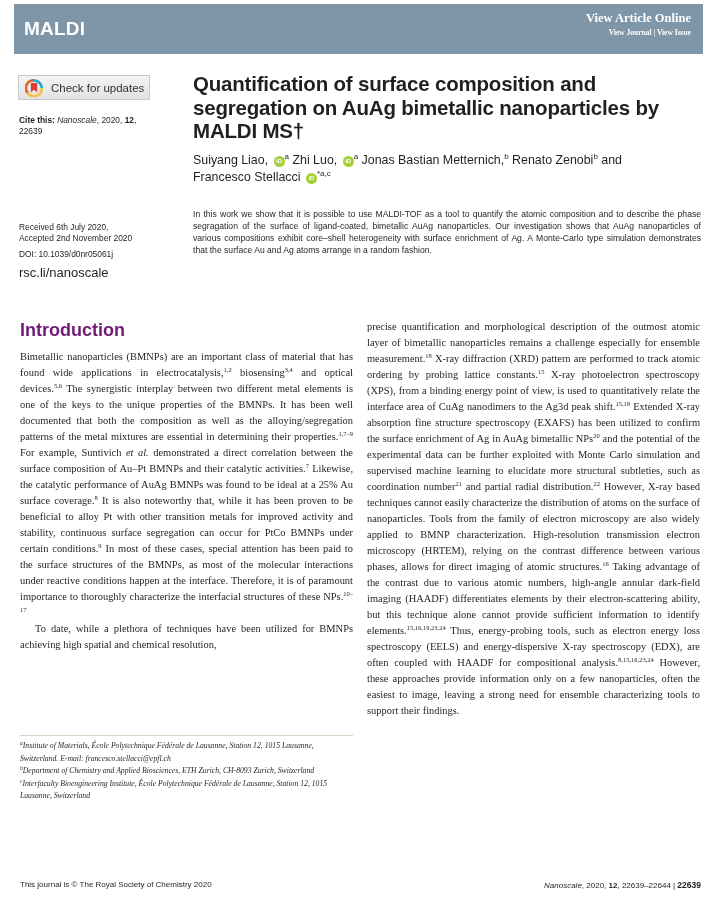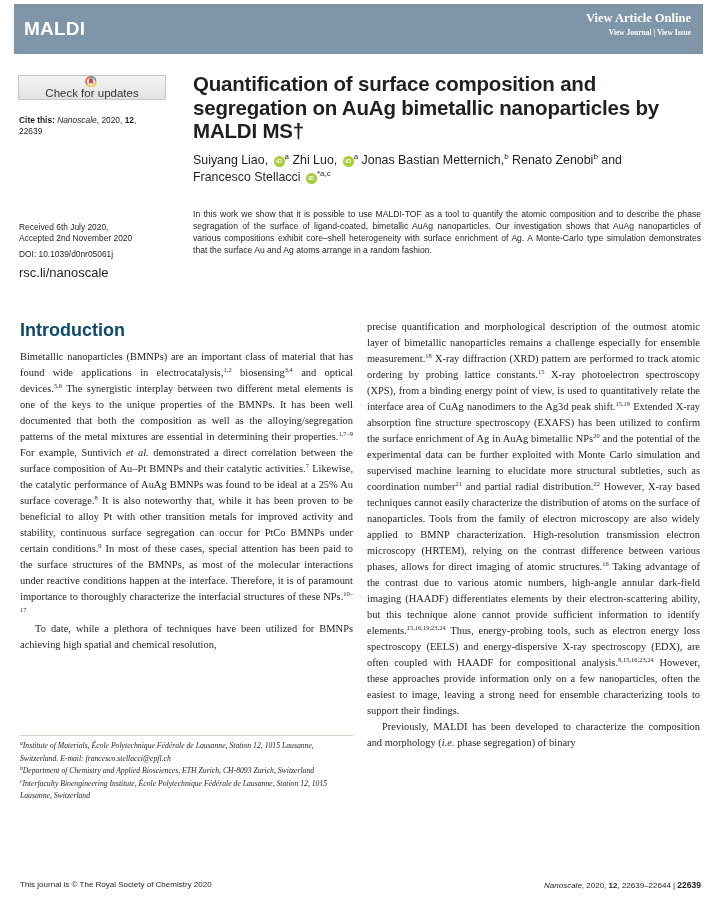--- a/index.html
+++ b/index.html
@@ -18,23 +18,23 @@
     }
     .view-online {
       position: absolute; right: 12px; top: 7px; text-align: right;
       font-family: Liberation Serif, serif; color: #ffffff;
     }
     .view-online .main { font-weight: bold; font-size: 12.5px; display: block; cursor: pointer; }
     .view-online .sub { font-size: 7.5px; font-weight: bold; display: block; margin-top: 2px; }
     .view-online .sub span { cursor: pointer; }
 
     .check-updates {
-      position: absolute; left: 18px; top: 75px; width: 148px; height: 25px;
+      position: absolute; left: 18px; top: 75px; width: 132px; height: 25px;
       background: linear-gradient(#f4f4f4, #e2e2e2); border: 1px solid #c8c8c8;
-      display: flex; align-items: center; cursor: pointer; flex-direction: column;
+      display: flex; align-items: center; cursor: pointer;
     }
     .check-updates .cu-icon { width: 18px; height: 18px; margin-left: 6px; margin-right: 8px; }
     .check-updates .cu-text { font-family: "Liberation Sans", sans-serif; font-size: 11.5px; color: #333; }
 
     .cite {
       position: absolute; left: 19px; top: 115px; width: 160px;
       font-family: "Liberation Sans", sans-serif; font-size: 8.4px; line-height: 11px; color: #231f20;
     }
     .cite b { font-weight: bold; }
     .cite i { font-style: italic; }
@@ -63,21 +63,21 @@
     .received .link { margin-top: 7px; display: block; cursor: pointer; font-size: 13px; }
 
     .abstract {
       position: absolute; left: 193px; top: 208px; width: 508px;
       font-family: "Liberation Sans", sans-serif; font-size: 8.6px; line-height: 12px; color: #231f20;
       text-align: justify;
     }
 
     .section-heading {
       position: absolute; left: 20px; top: 320px;
-      font-family: "Liberation Sans", sans-serif; font-size: 18px; color: #0c4a6e;
+      font-family: "Liberation Sans", sans-serif; font-size: 18px; color: #701a75;
     }
 
     .col {
       position: absolute; width: 333px;
       font-family: "Liberation Serif", serif; font-size: 10.45px; line-height: 16px; color: #231f20;
       text-align: justify;
     }
     .col p { margin: 0; }
     .col p.indent { text-indent: 15px; }
     .col sup { font-size: 6.5px; vertical-align: 4px; line-height: 0; }
@@ -161,21 +161,20 @@
 
 <h2 class="section-heading">Introduction</h2>
 
 <div class="col col-left">
   <p><span>Bimetallic nanoparticles (BMNPs) are an important class of material that has found wide applications in electrocatalysis,</span><sup>1,2</sup><span> biosensing</span><sup>3,4</sup><span> and optical devices.</span><sup>5,6</sup><span> The synergistic interplay between two different metal elements is one of the keys to the unique properties of the BMNPs. It has been well documented that both the composition as well as the alloying/segregation patterns of the metal mixtures are essential in determining their properties.</span><sup>1,7–9</sup><span> For example, Suntivich </span><i>et al.</i><span> demonstrated a direct correlation between the surface composition of Au–Pt BMNPs and their catalytic activities.</span><sup>7</sup><span> Likewise, the catalytic performance of AuAg BMNPs was found to be ideal at a 25% Au surface coverage.</span><sup>8</sup><span> It is also noteworthy that, while it has been proven to be beneficial to alloy Pt with other transition metals for improved activity and stability, continuous surface segregation can occur for PtCo BMNPs under certain conditions.</span><sup>9</sup><span> In most of these cases, special attention has been paid to the surface structures of the BMNPs, as most of the molecular interactions under reactive conditions happen at the interface. Therefore, it is of paramount importance to thoroughly characterize the interfacial structures of these NPs.</span><sup>10–17</sup></p>
   <p class="indent">To date, while a plethora of techniques have been utilized for BMNPs achieving high spatial and chemical resolution,</p>
 </div>
 
 <div class="col col-right">
   <p><span>precise quantification and morphological description of the outmost atomic layer of bimetallic nanoparticles remains a challenge especially for ensemble measurement.</span><sup>18</sup><span> X-ray diffraction (XRD) pattern are performed to track atomic ordering by probing lattice constants.</span><sup>15</sup><span> X-ray photoelectron spectroscopy (XPS), from a binding energy point of view, is used to quantitatively relate the interface area of CuAg nanodimers to the Ag3d peak shift.</span><sup>15,19</sup><span> Extended X-ray absorption fine structure spectroscopy (EXAFS) has been utilized to confirm the surface enrichment of Ag in AuAg bimetallic NPs</span><sup>20</sup><span> and the potential of the experimental data can be further exploited with Monte Carlo simulation and supervised machine learning to elucidate more structural subtleties, such as coordination number</span><sup>21</sup><span> and partial radial distribution.</span><sup>22</sup><span> However, X-ray based techniques cannot easily characterize the distribution of atoms on the surface of nanoparticles. Tools from the family of electron microscopy are also widely applied to BMNP characterization. High-resolution transmission electron microscopy (HRTEM), relying on the contrast difference between various phases, allows for direct imaging of atomic structures.</span><sup>16</sup><span> Taking advantage of the contrast due to various atomic numbers, high-angle annular dark-field imaging (HAADF) differentiates elements by their electron-scattering ability, but this technique alone cannot provide sufficient information to identify elements.</span><sup>15,16,19,23,24</sup><span> Thus, energy-probing tools, such as electron energy loss spectroscopy (EELS) and energy-dispersive X-ray spectroscopy (EDX), are often coupled with HAADF for compositional analysis.</span><sup>8,15,16,23,24</sup><span> However, these approaches provide information only on a few nanoparticles, often the easiest to image, leaving a strong need for ensemble characterizing tools to support their findings.</span></p>
-  <p class="indent"><span>Previously, MALDI has been developed to characterize the composition and morphology (</span><i>i.e.</i><span> phase segregation) of binary</span></p>
 </div>
 
 <div class="fn-rule"></div>
 <div class="footnotes">
   <div class="fn"><sup>a</sup><span>Institute of Materials, École Polytechnique Fédérale de Lausanne, Station 12, 1015 Lausanne, Switzerland. E-mail: francesco.stellacci@epfl.ch</span></div>
   <div class="fn"><sup>b</sup><span>Department of Chemistry and Applied Biosciences, ETH Zurich, CH-8093 Zurich, Switzerland</span></div>
   <div class="fn"><sup>c</sup><span>Interfaculty Bioengineering Institute, École Polytechnique Fédérale de Lausanne, Station 12, 1015 Lausanne, Switzerland</span></div>
 </div>
 
 <div class="footer-left">This journal is © The Royal Society of Chemistry 2020</div>

